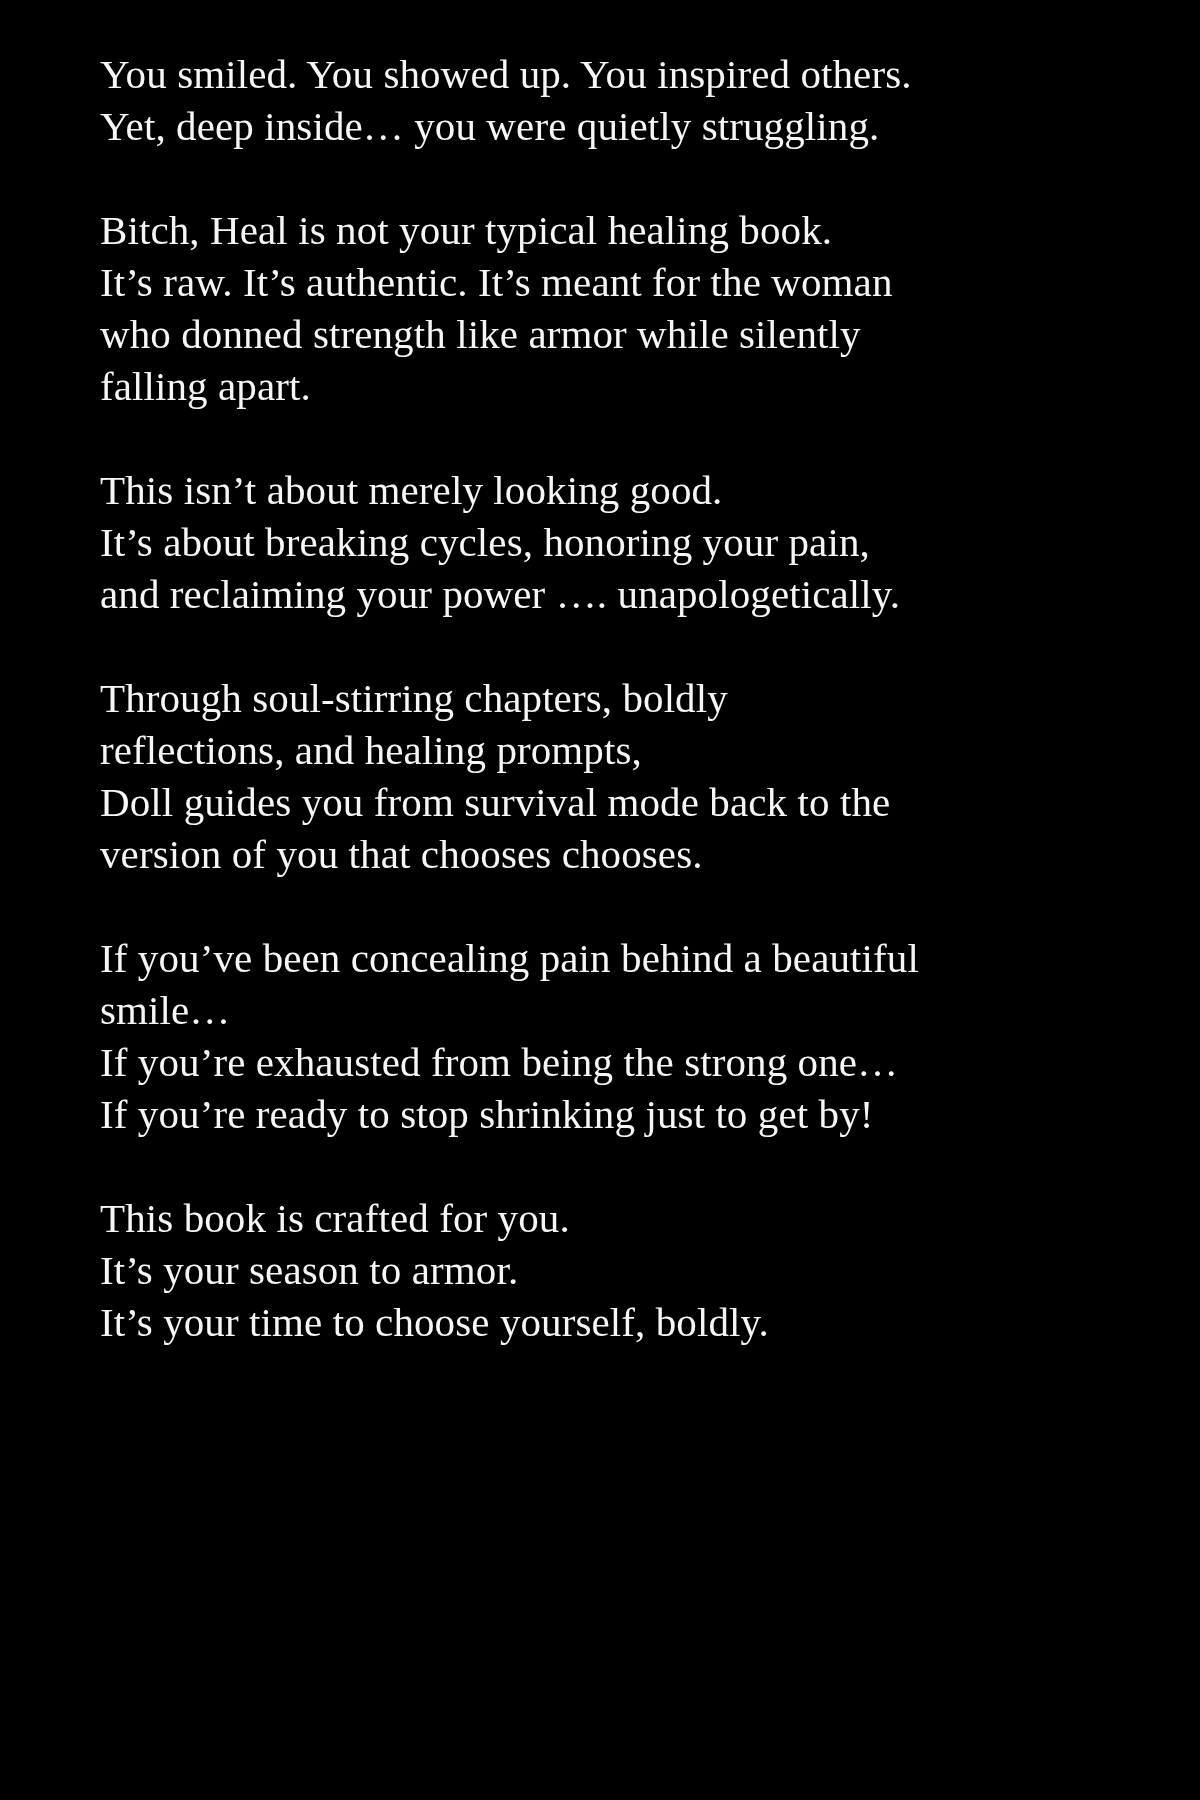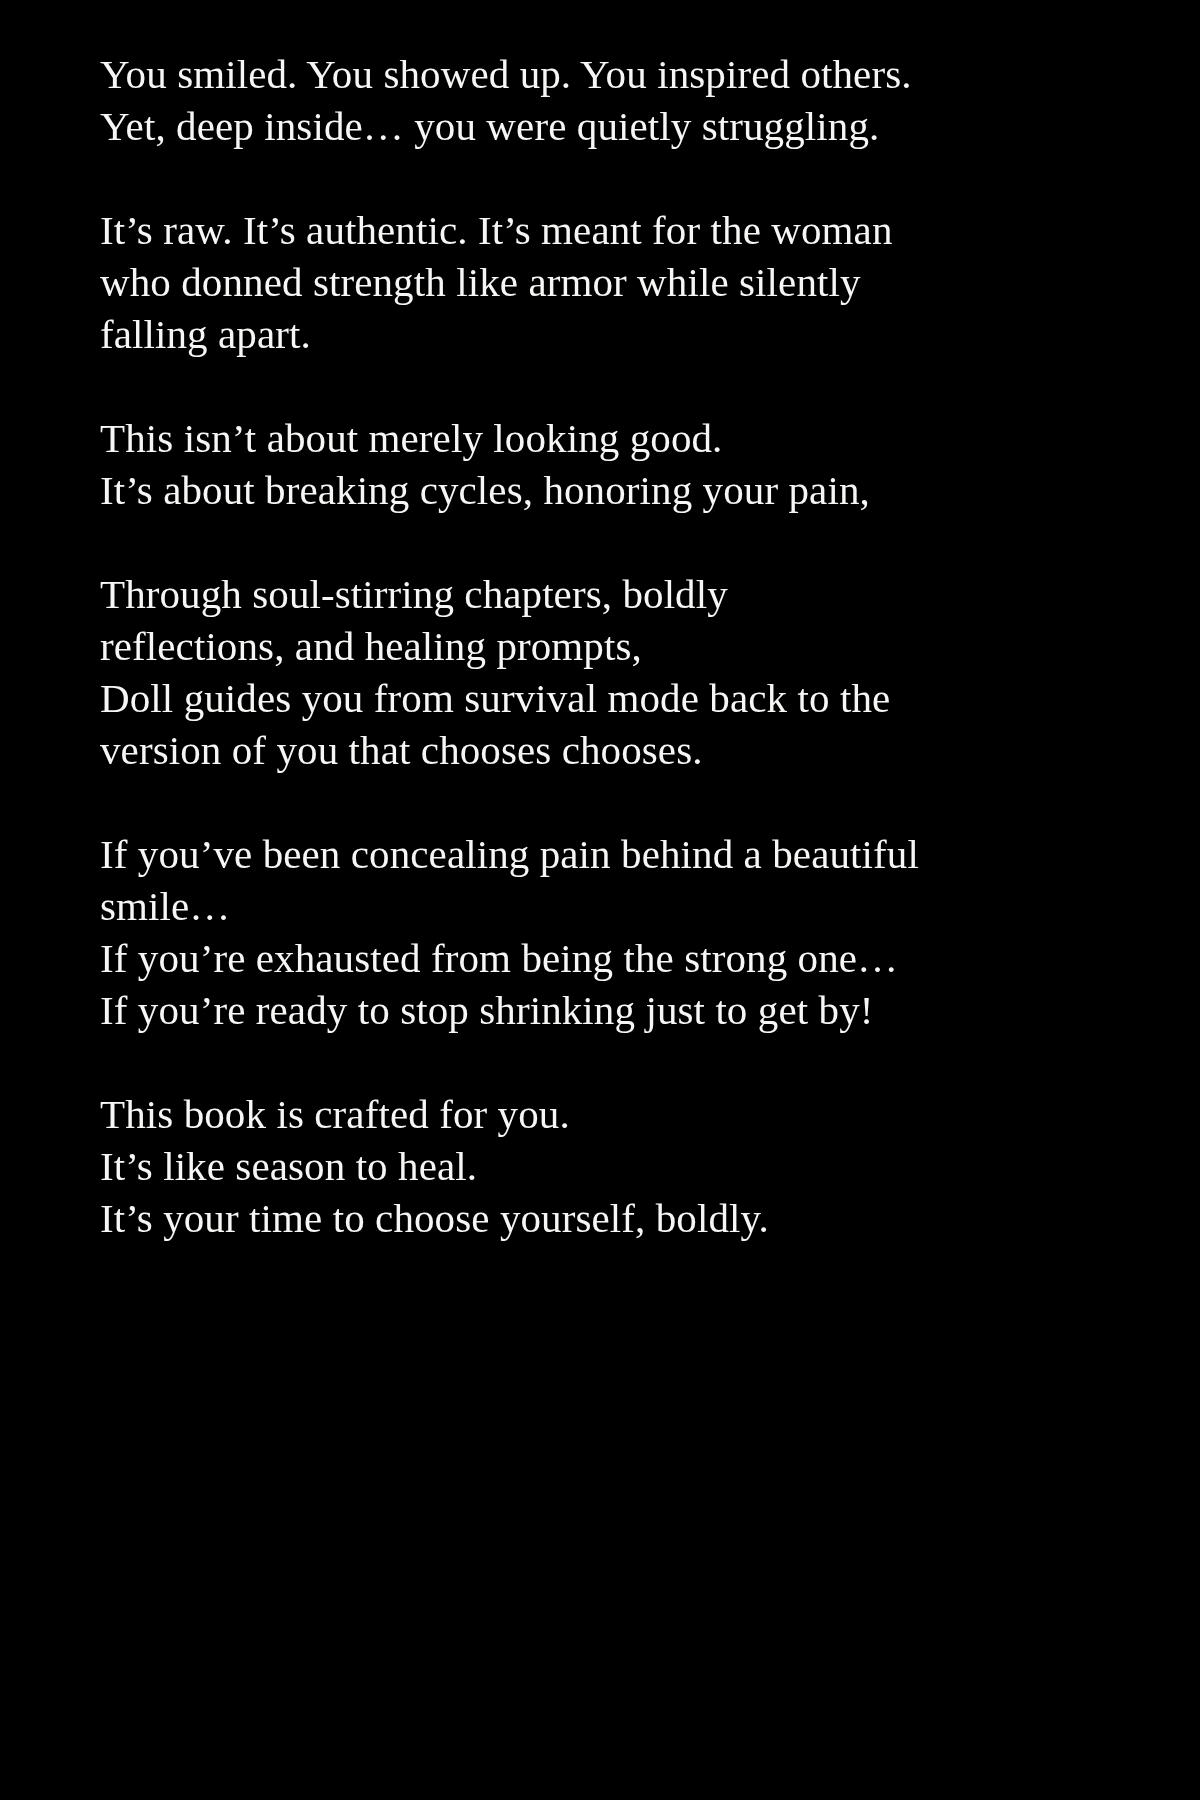--- a/index.html
+++ b/index.html
@@ -44,43 +44,45 @@
 <body>
 
 <div class="page">
 
   <div class="block">
     <div class="line">You smiled. You showed up. You inspired others.</div>
     <div class="line">Yet, deep inside… you were quietly struggling.</div>
   </div>
 
   <div class="block">
+    <div class="line">Bitch, Heal is not your typical healing book.</div>
     <div class="line">It’s raw. It’s authentic. It’s meant for the woman</div>
     <div class="line">who donned strength like armor while silently</div>
     <div class="line">falling apart.</div>
   </div>
 
   <div class="block">
     <div class="line">This isn’t about merely looking good.</div>
     <div class="line justified">It’s about breaking cycles, honoring your pain,</div>
+    <div class="line">and reclaiming your power …. unapologetically.</div>
   </div>
 
   <div class="block">
     <div class="line">Through soul-stirring chapters, boldly</div>
     <div class="line">reflections, and healing prompts,</div>
     <div class="line">Doll guides you from survival mode back to the</div>
     <div class="line">version of you that chooses chooses.</div>
   </div>
 
   <div class="block">
     <div class="line">If you’ve been concealing pain behind a beautiful</div>
     <div class="line">smile…</div>
     <div class="line">If you’re exhausted from being the strong one…</div>
     <div class="line">If you’re ready to stop shrinking just to get by!</div>
   </div>
 
   <div class="block">
     <div class="line">This book is crafted for you.</div>
-    <div class="line">It’s like season to heal.</div>
+    <div class="line">It’s your season to armor.</div>
     <div class="line">It’s your time to choose yourself, boldly.</div>
   </div>
 
 </div>
 
 </body></html>

